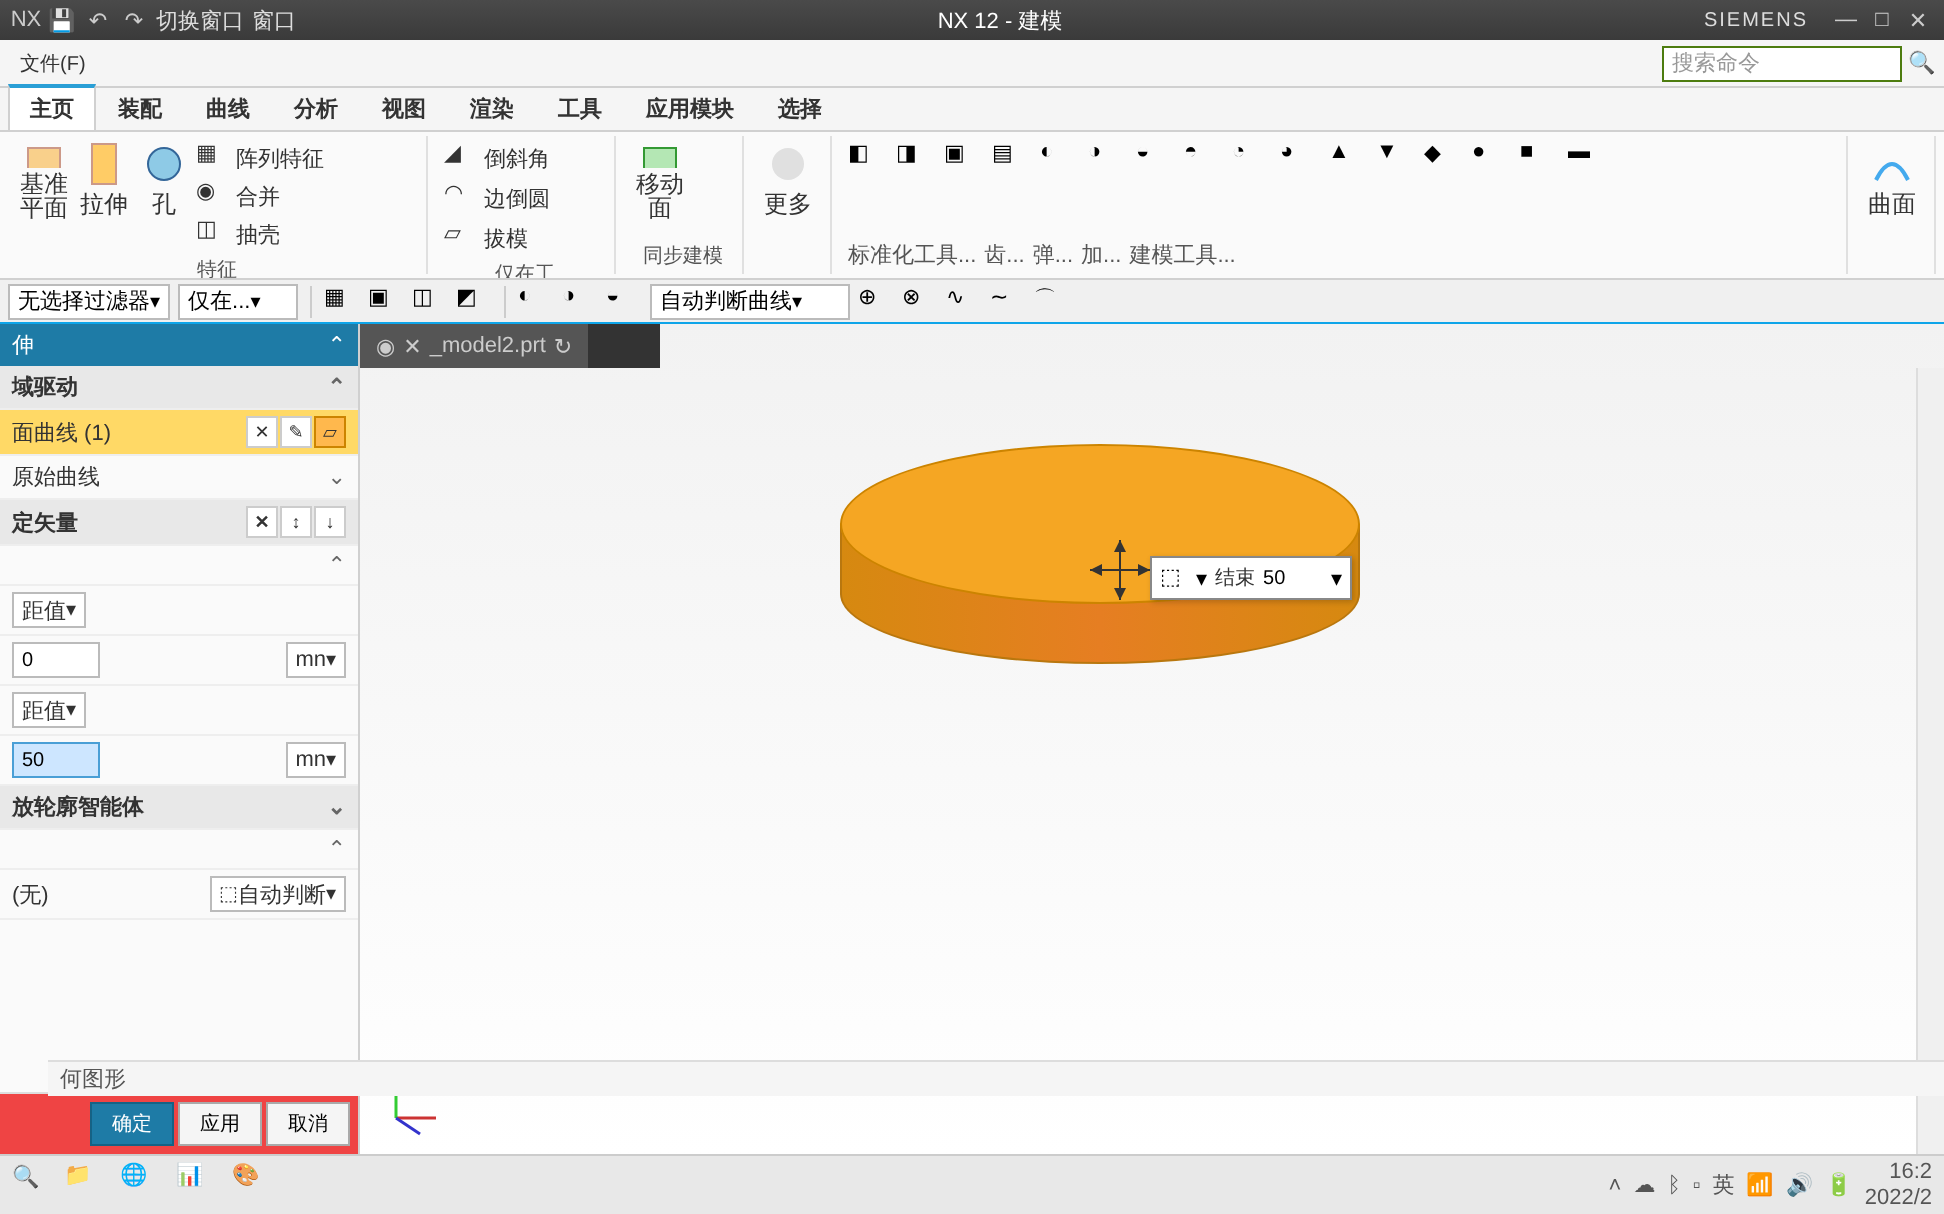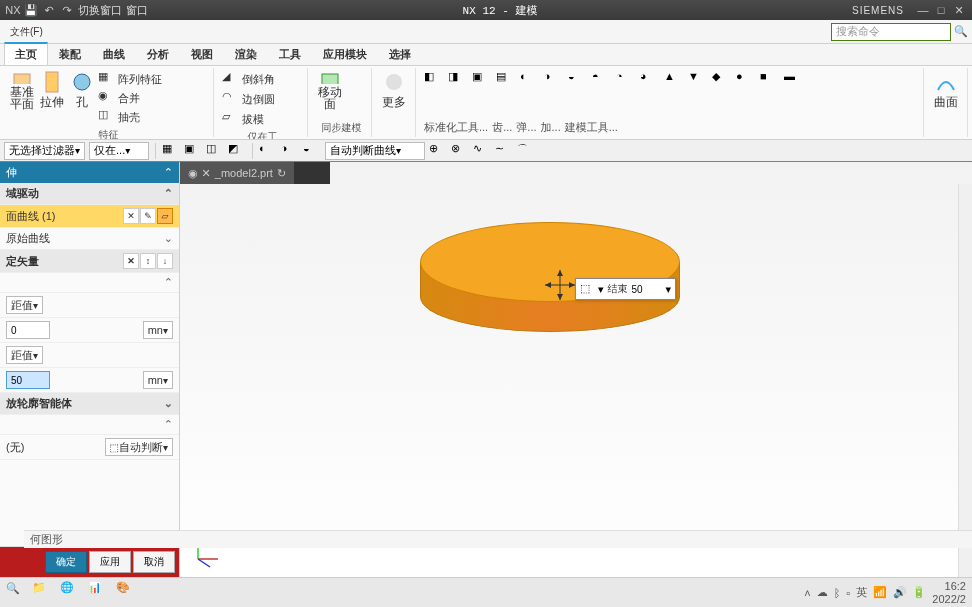--- a/index.html
+++ b/index.html
@@ -1,20 +1,20 @@
 <!DOCTYPE html>
 <html><head>
 <meta charset="utf-8">
 <style>
 * { margin: 0; padding: 0; box-sizing: border-box; font-family: "Microsoft YaHei", Arial, sans-serif; font-size: 11px; }
 body { width: 972px; height: 607px; background: #f0f0f0; overflow: hidden; position: relative; }
 
 .titlebar { height: 20px; background: linear-gradient(#4a4a4a, #3a3a3a); color: #ddd; display: flex; align-items: center; justify-content: space-between; padding: 0 6px; }
 .titlebar .left { display: flex; gap: 4px; align-items: center; }
-.titlebar .center { color: #fff; font-size: 11px; font-family: Liberation Mono, monospace; }
+.titlebar .center { color: #fff; font-size: 11px; }
 .titlebar .right { display: flex; gap: 4px; align-items: center; }
 .tb-btn { width: 14px; height: 14px; display: inline-flex; align-items: center; justify-content: center; color: #ccc; }
 .siemens { color: #ddd; font-size: 10px; letter-spacing: 1px; margin-right: 8px; }
 
 .menubar { height: 24px; background: #f5f5f5; border-bottom: 1px solid #d0d0d0; display: flex; align-items: center; padding: 0 4px; gap: 3px; }
 .menubar .fmenu { padding: 2px 6px; color: #333; font-size: 10px; }
 .menubar .search { margin-left: auto; width: 120px; height: 18px; border: 1px solid #4d7c0f; background: #fff; padding: 0 4px; color: #999; display: flex; align-items: center; }
 
 .tabbar { height: 22px; background: #f5f5f5; display: flex; align-items: flex-end; padding: 0 4px; gap: 0; border-bottom: 1px solid #d0d0d0; font-weight: bold; }
 .tab { padding: 3px 10px; font-size: 11px; color: #333; border: 1px solid transparent; border-bottom: none; }
@@ -44,21 +44,21 @@
 .dlg-row { padding: 3px 6px; border-bottom: 1px solid #eee; display: flex; align-items: center; justify-content: space-between; font-size: 10px; color: #333; }
 .dlg-row.header { background: #e8e8e8; font-weight: bold; }
 .dlg-row.highlight { background: #ffd966; }
 .chev { color: #666; }
 .icon-trio { display: flex; gap: 1px; }
 .icon-trio span { width: 16px; height: 16px; border: 1px solid #ccc; display: flex; align-items: center; justify-content: center; font-size: 9px; background: #fff; }
 .icon-trio span.active { background: #ffb84d; border-color: #cc8400; }
 .combo-sm { height: 18px; border: 1px solid #bbb; background: #fff; padding: 0 4px; font-size: 10px; display: flex; align-items: center; }
 .input-sm { height: 18px; border: 1px solid #bbb; padding: 0 4px; font-size: 10px; width: 44px; }
 .input-sm.sel { background: #cde6ff; border-color: #4a9fd6; }
-.dlg-buttons { display: flex; justify-content: flex-end; gap: 2px; padding: 4px; background: #b91c1c; border-top: 1px solid #ddd; }
+.dlg-buttons { display: flex; justify-content: flex-end; gap: 2px; padding: 4px; background: #ef4444; border-top: 1px solid #ddd; }
 .dlg-buttons button { padding: 3px 10px; font-size: 10px; border: 1px solid #aaa; background: #f5f5f5; }
 .dlg-buttons button.primary { background: #1e7ba6; color: #fff; border-color: #156285; }
 
 .canvas { flex: 1; position: relative; background: linear-gradient(#f2f2f2, #fff); overflow: hidden; }
 .canvas-tabs { position: absolute; top: 0; left: 0; height: 22px; background: #333; width: 150px; display: flex; align-items: center; }
 .canvas-tabs .doc-tab { padding: 0 8px; height: 22px; display: flex; align-items: center; gap: 4px; color: #ccc; font-size: 10px; background: #555; }
 
 .solid { position: absolute; left: 240px; top: 60px; width: 260px; height: 130px; }
 .cyl-top { position: absolute; left: 0; top: 0; width: 260px; height: 80px; background: #f5a623; border-radius: 50%; border: 1px solid #cc8400; }
 .cyl-side { position: absolute; left: 0; top: 40px; width: 260px; height: 70px; background: linear-gradient(to right, #d68910, #e67e22, #d68910); border-bottom-left-radius: 130px 35px; border-bottom-right-radius: 130px 35px; border: 1px solid #b9770e; border-top: none; }

